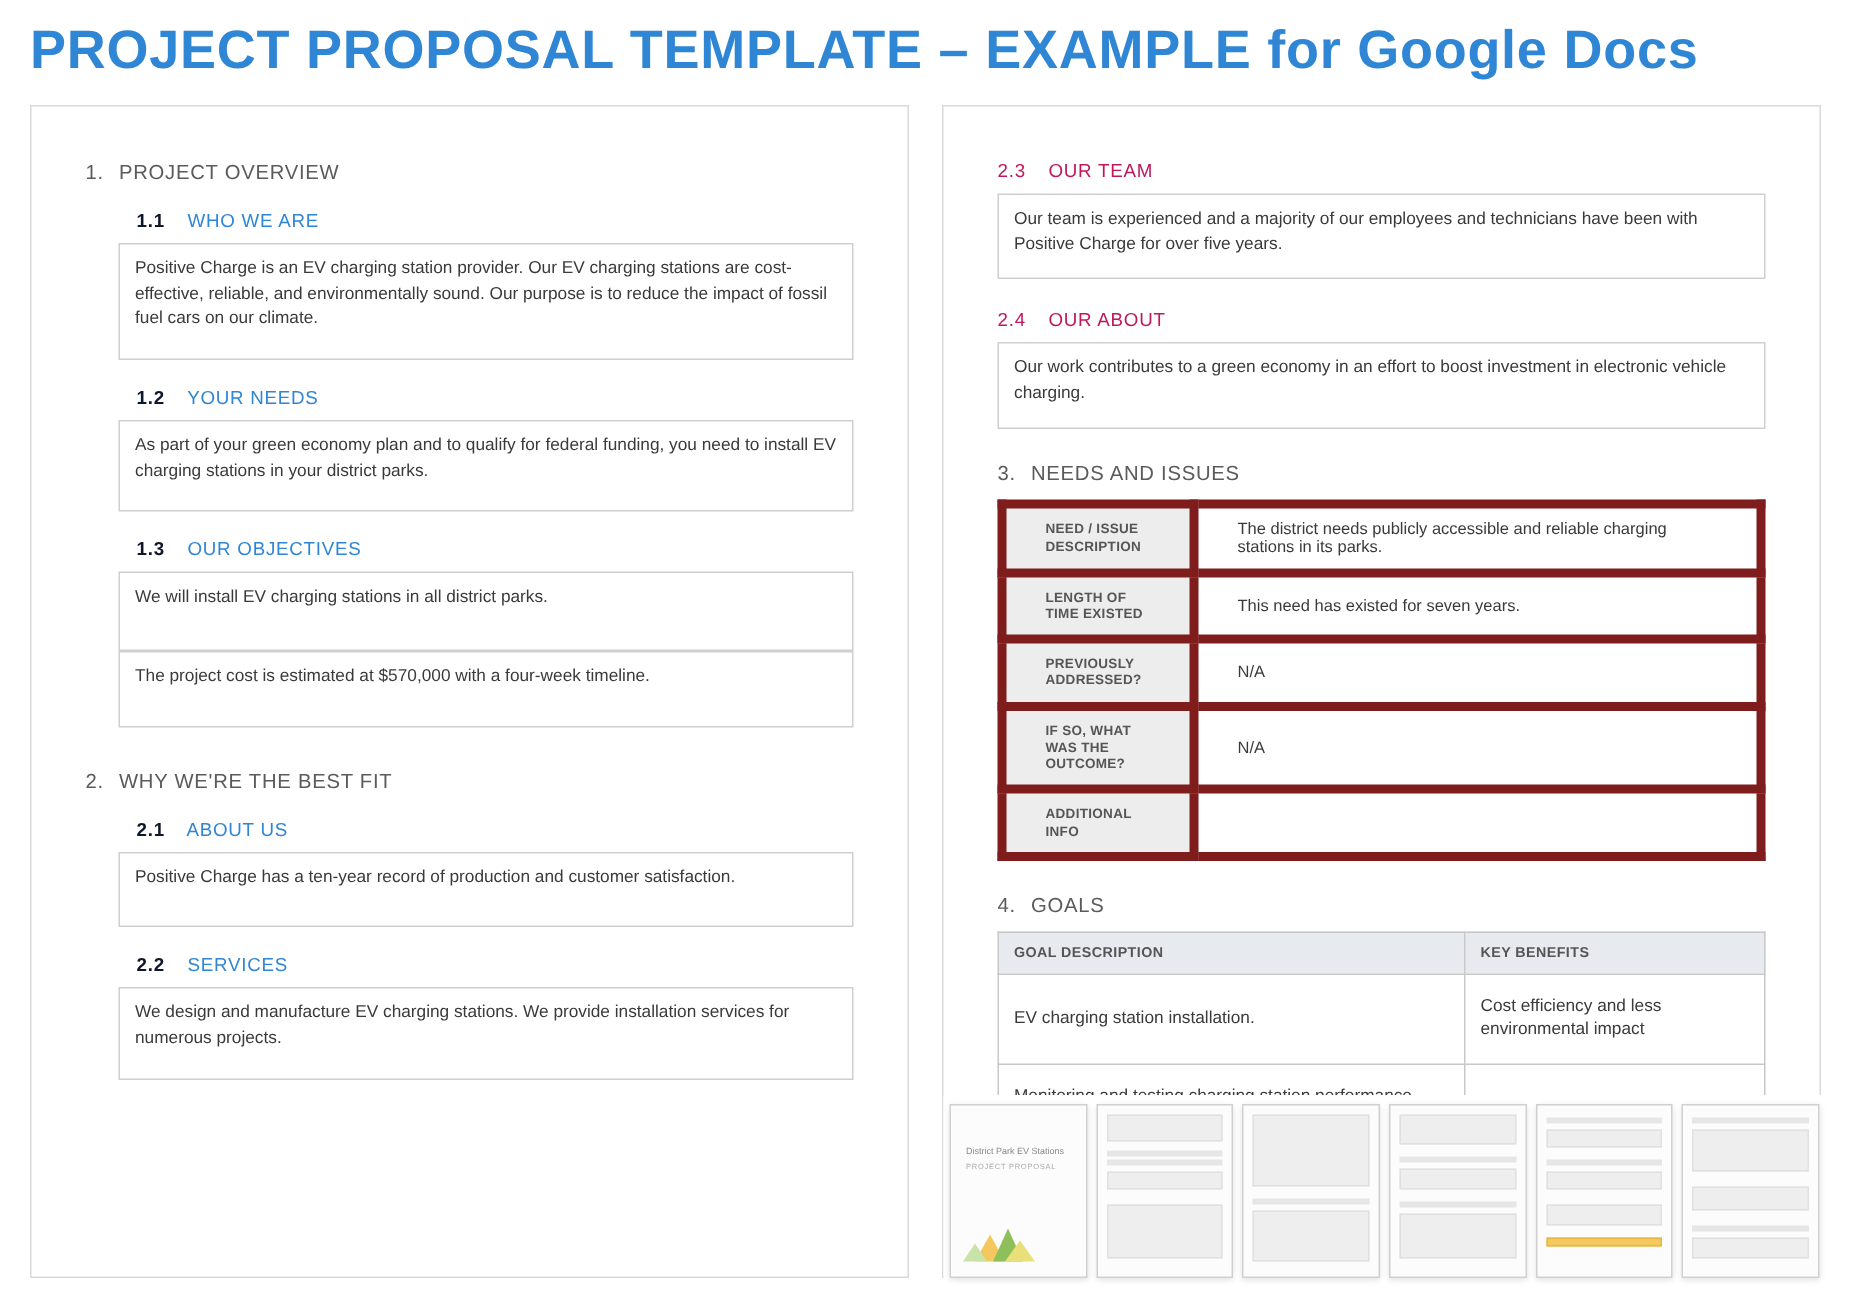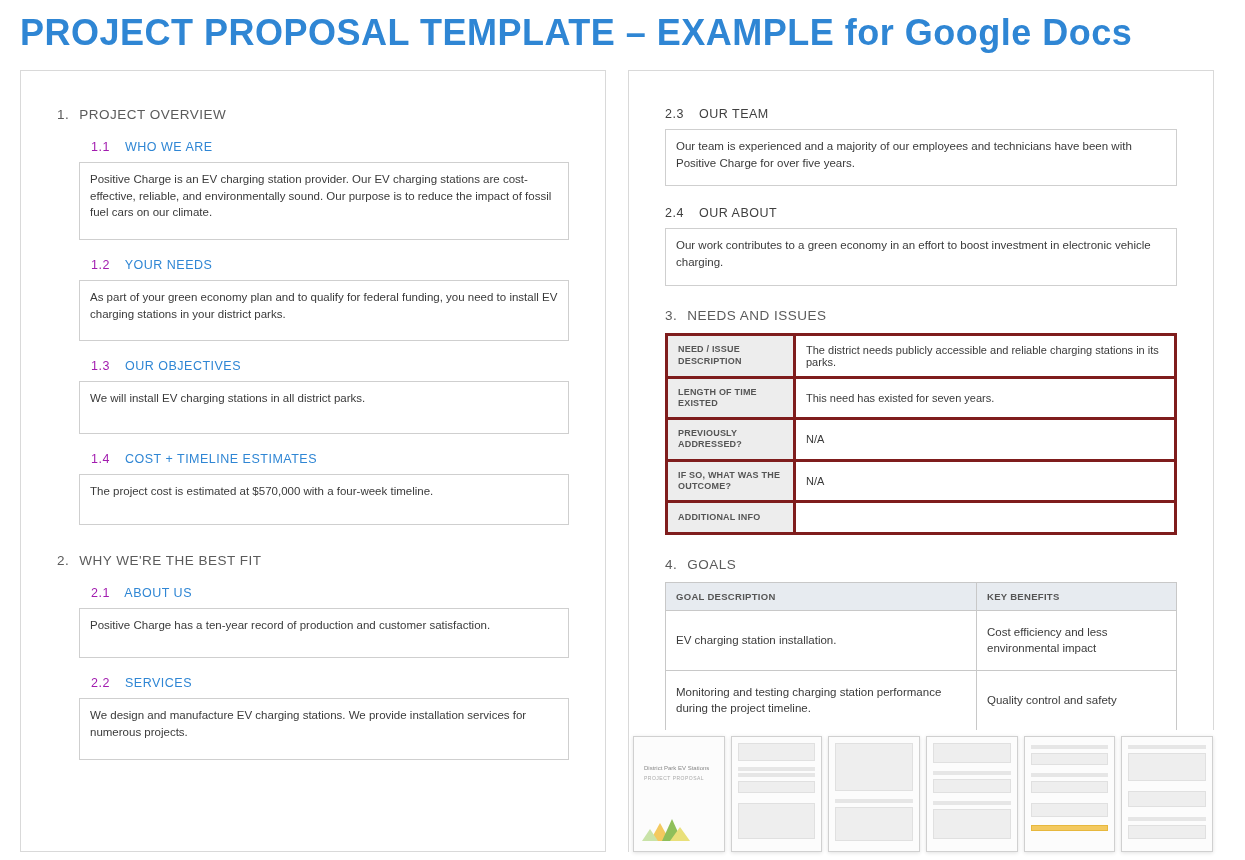--- a/index.html
+++ b/index.html
@@ -40,39 +40,39 @@
     font-weight: 400;
   }
   .num1 { display: inline-block; width: 18px; }
   .h2-row {
     color: #2f86d4;
     font-size: 12.5px;
     letter-spacing: 0.5px;
     margin: 18px 0 8px 34px;
     font-weight: 400;
   }
-  .num2 { display: inline-block; width: 30px; color: #a21caf; }
+  .num2 { display: inline-block; width: 30px; color: #0f172a; font-weight: bold; }
   .box {
     border: 1px solid #cfcfcf;
     margin: 0 0 0 22px;
     padding: 8px 10px 18px 10px;
     font-size: 11.5px;
     color: #3a3a3a;
     line-height: 1.45;
   }
   .box-right {
     border: 1px solid #cfcfcf;
     margin: 0 0 0 0;
     padding: 8px 10px 14px 10px;
     font-size: 11.5px;
     color: #3a3a3a;
     line-height: 1.45;
   }
   .h2-row-right {
-    color: #404040;
+    color: #be185d;
     font-size: 12.5px;
     letter-spacing: 0.5px;
     margin: 6px 0 8px 0;
     font-weight: 400;
   }
   .h1-row-right {
     color: #5b5b5b;
     font-size: 13.5px;
     letter-spacing: 0.5px;
     margin: 22px 0 10px 0;
@@ -80,22 +80,22 @@
   }
   .num1r { display: inline-block; width: 18px; }
   .num2r { display: inline-block; width: 30px; }
 
   table.needs {
     width: 100%;
     border-collapse: collapse;
     font-size: 11px;
   }
   table.needs td {
-    border: 3px solid #7f1d1d;
-    padding: 8px 10px;
+    border: 6px solid #7f1d1d;
+    padding: 8px 26px;
     vertical-align: middle;
     color: #3a3a3a;
   }
   table.needs td.lbl {
     width: 128px;
     background: #ededed;
     font-size: 9px;
     font-weight: 700;
     letter-spacing: 0.2px;
     color: #555;
@@ -180,24 +180,20 @@
       <span>YOUR NEEDS</span>
     </div>
     <div class="box">As part of your green economy plan and to qualify for federal funding, you need to install EV charging stations in your district parks.</div>
 
     <div class="h2-row">
       <span class="num2">1.3</span>
       <span>OUR OBJECTIVES</span>
     </div>
     <div class="box" style="padding-bottom:26px">We will install EV charging stations in all district parks.</div>
 
-    <div class="h2-row">
-      <span class="num2">1.4</span>
-      <span>COST + TIMELINE ESTIMATES</span>
-    </div>
     <div class="box" style="padding-bottom:24px">The project cost is estimated at $570,000 with a four-week timeline.</div>
 
     <div class="h1-row" style="margin-top:28px">
       <span class="num1">2.</span>
       <span>WHY WE'RE THE BEST FIT</span>
     </div>
 
     <div class="h2-row">
       <span class="num2">2.1</span>
       <span>ABOUT US</span>

